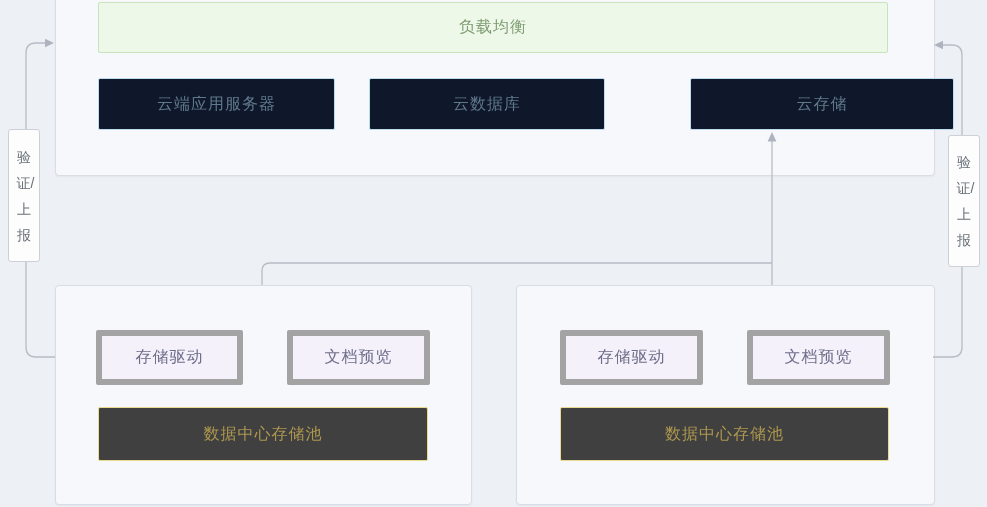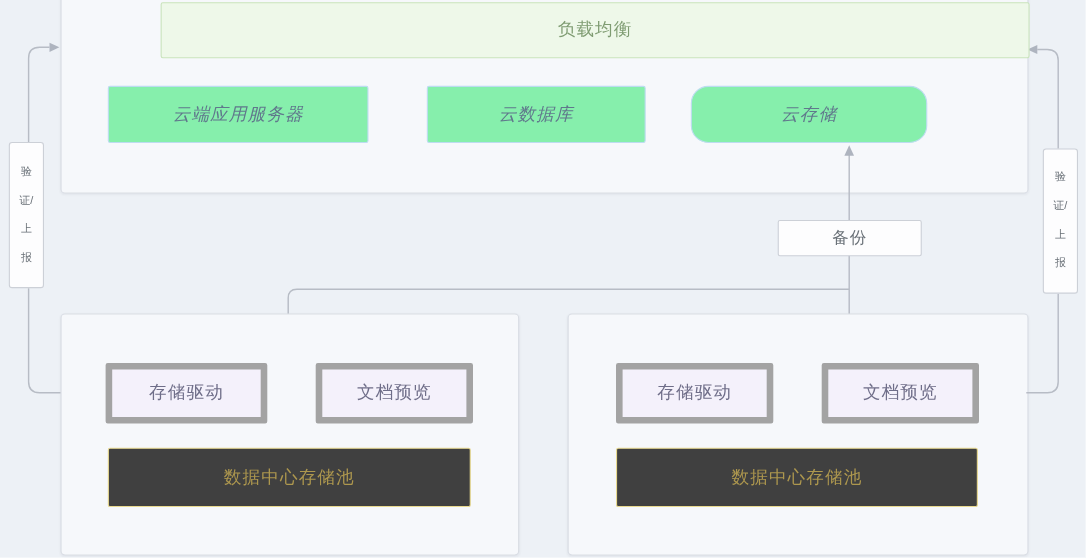--- a/index.html
+++ b/index.html
@@ -35,27 +35,25 @@
     box-sizing: border-box;
     border-radius: 2px;
     font-size: 16px;
     letter-spacing: 1px;
     z-index: 3;
   }
   .node.green {
     background: #eef8e9;
     border: 1px solid #c9e3bc;
     color: #7f9c72;
-    margin-left: 48px;
   }
   .node.blue {
-    background: #86efac;
+    background: #0f172a;
     border: 1px solid #bddcf0;
     color: #60788c;
-    font-style: italic;
   }
   .node.purple {
     background: #f4f1fb;
     border: 6px solid #a3a3a3;
     color: #6f6e89;
   }
   .node.yellow {
     background: #404040;
     border: 1px solid #e9da90;
     color: #ad974e;
@@ -66,21 +64,21 @@
     color: #697077;
     font-size: 15px;
   }
   .side-label {
     position: absolute;
     box-sizing: border-box;
     background: #fdfdfe;
     border: 1px solid #ccd0d7;
     border-radius: 3px;
     color: #697077;
-    font-size: 10px;
+    font-size: 14px;
     line-height: 26px;
     text-align: center;
     word-break: break-all;
     display: flex;
     align-items: center;
     justify-content: center;
     z-index: 3;
   }
   .side-label .vtext {
     width: 15px;
@@ -108,24 +106,23 @@
     <g fill="#aeb4bf" stroke="none">
       <polygon points="54,43 45,38.8 45,47.2"></polygon>
       <polygon points="934,45 943,40.8 943,49.2"></polygon>
       <polygon points="772,132 767.6,141.5 776.4,141.5"></polygon>
     </g>
   </svg>
 
   <div class="node green" style="left:98px; top:2px; width:790px; height:51px;">负载均衡</div>
 
   <div class="node blue" style="left:98px; top:78px; width:237px; height:52px;">云端应用服务器</div>
-  <div class="node blue" style="left:388px; top:78px; width:199px; height:52px;">云数据库</div>
-  <div class="node blue" style="left:628px; top:78px; width:215px; height:52px;border-radius:16px;">云存储</div>
+  <div class="node blue" style="left:369px; top:78px; width:236px; height:52px;">云数据库</div>
+  <div class="node blue" style="left:690px; top:78px; width:264px; height:52px;">云存储</div>
 
-  <div class="node neutral" style="left:707px; top:200px; width:131px; height:33px;">备份</div>
 
   <div class="side-label" style="left:8px; top:129px; width:32px; height:133px;">
     <span class="vtext">验证/上报</span>
   </div>
   <div class="side-label" style="left:948px; top:135px; width:32px; height:132px;">
     <span class="vtext">验证/上报</span>
   </div>
 
   <div class="node purple" style="left:96px; top:330px; width:147px; height:55px;">存储驱动</div>
   <div class="node purple" style="left:287px; top:330px; width:143px; height:55px;">文档预览</div>

